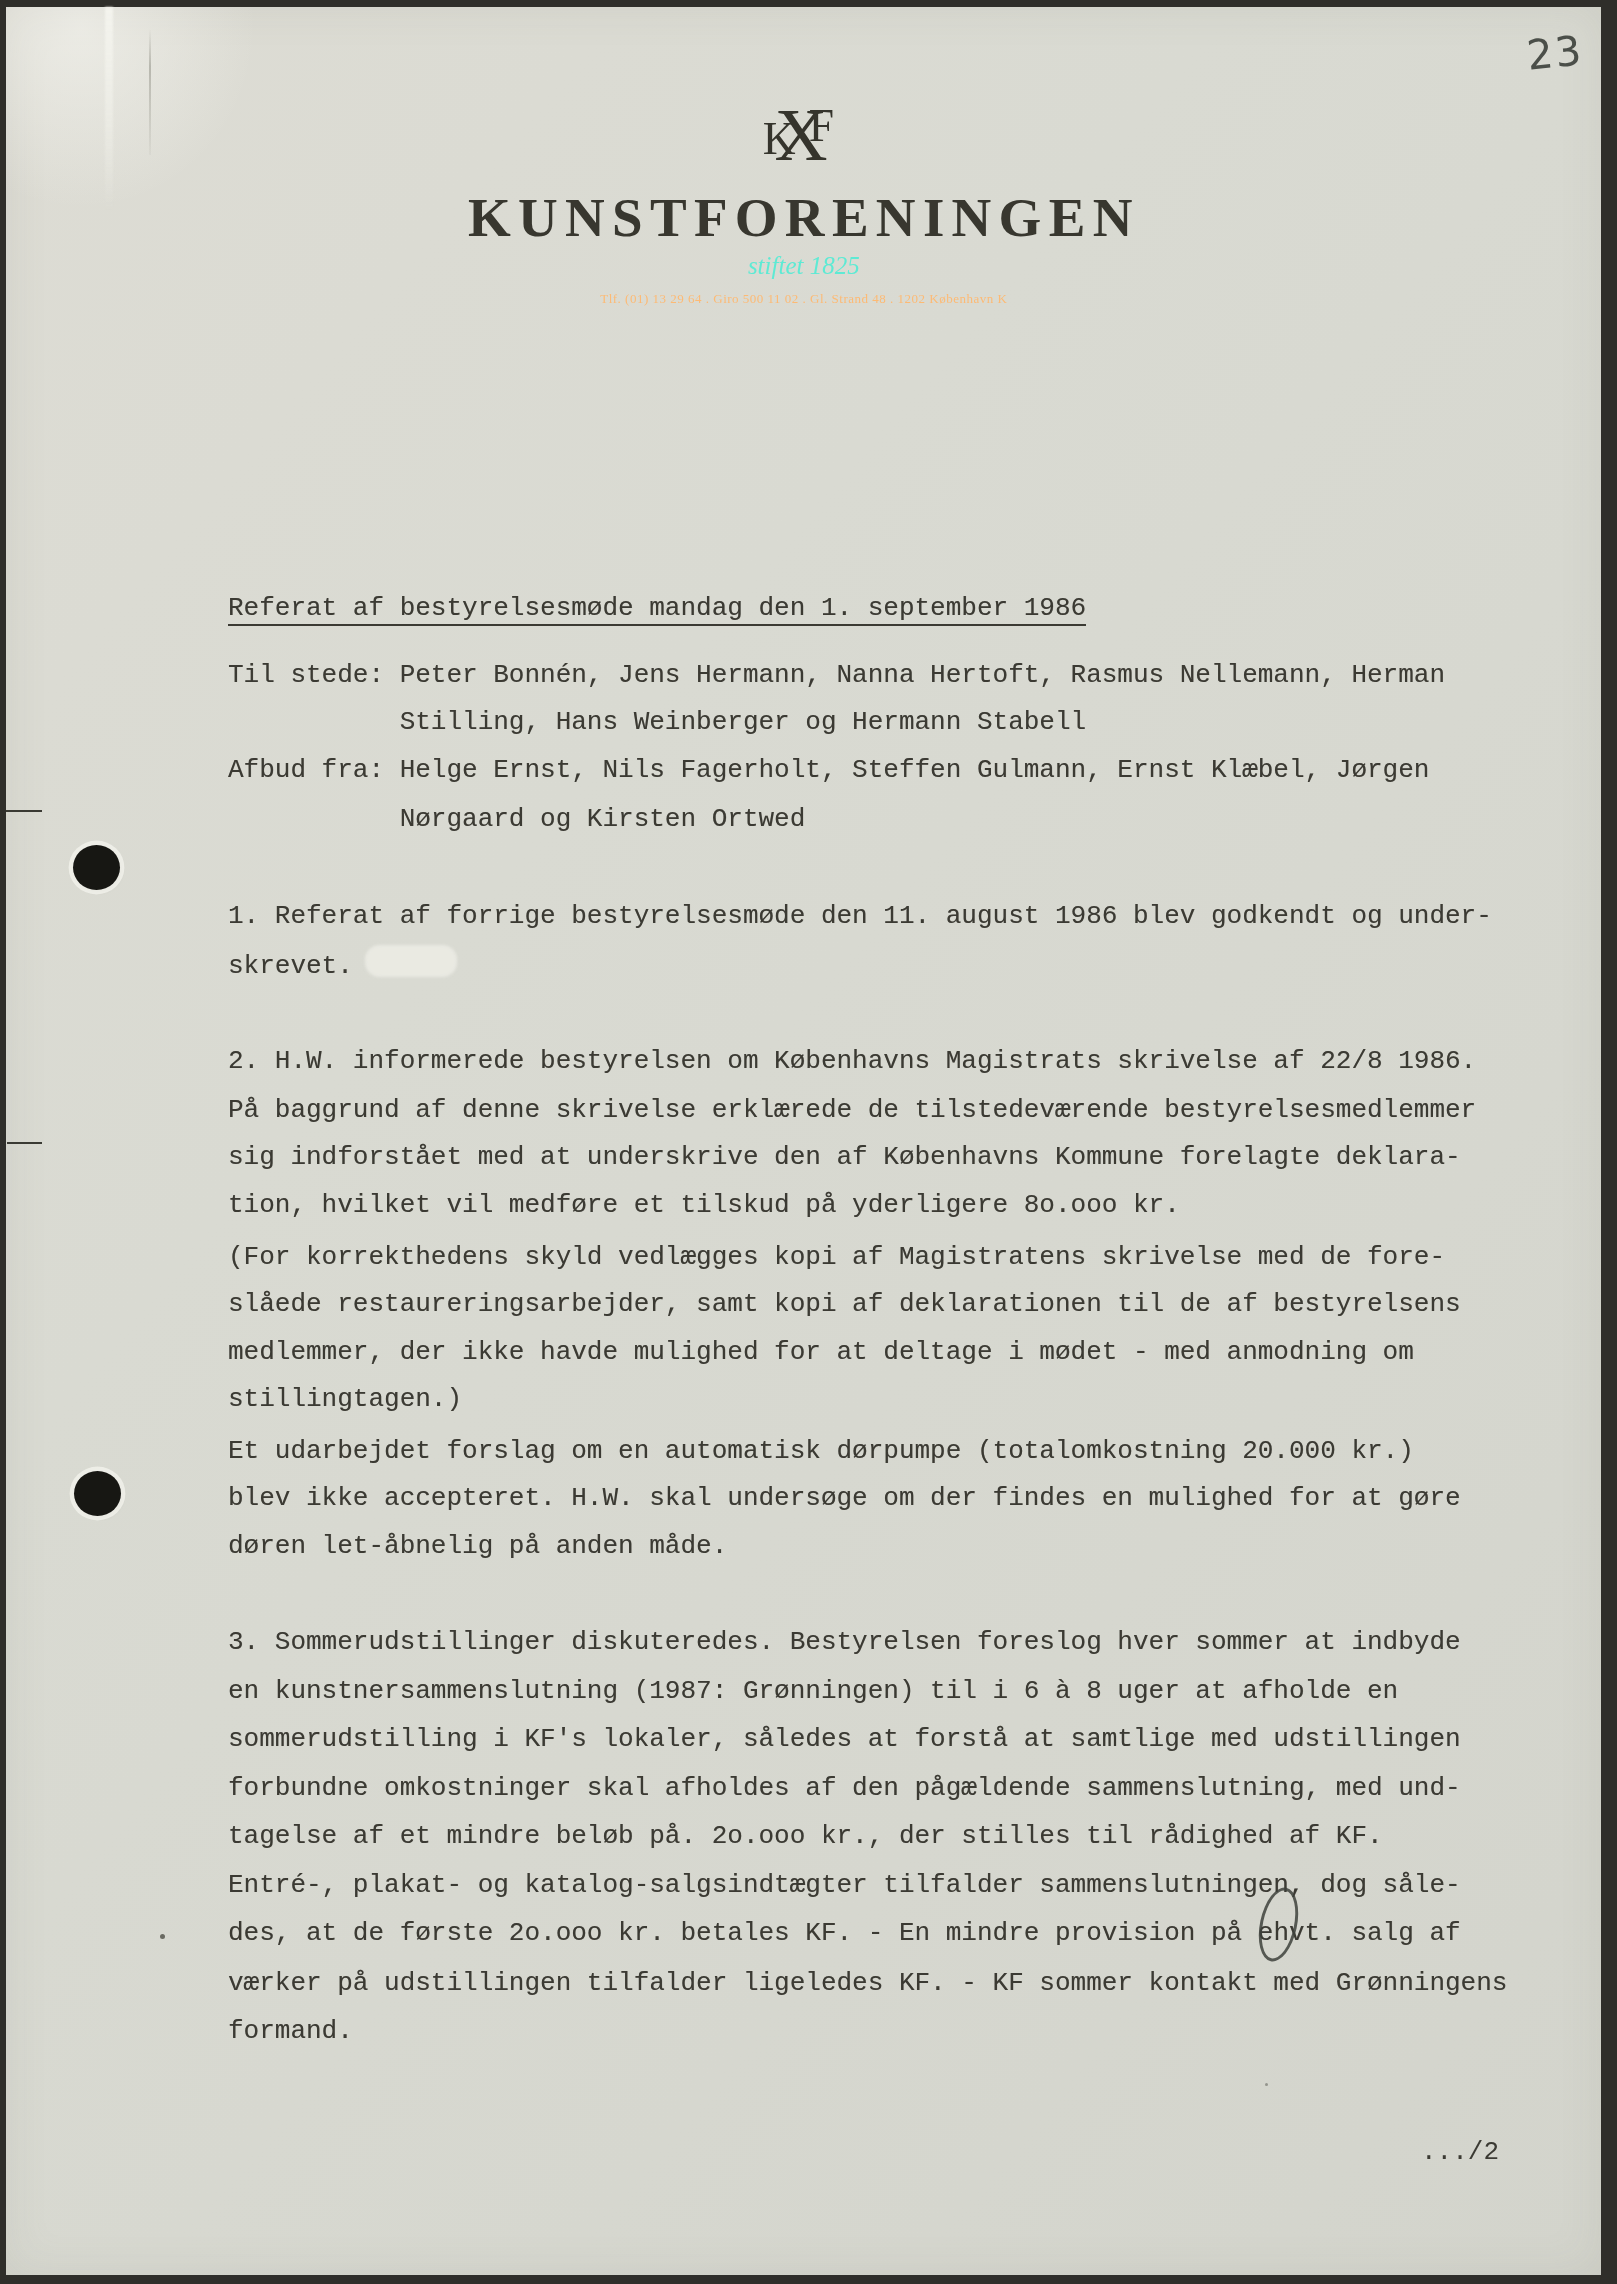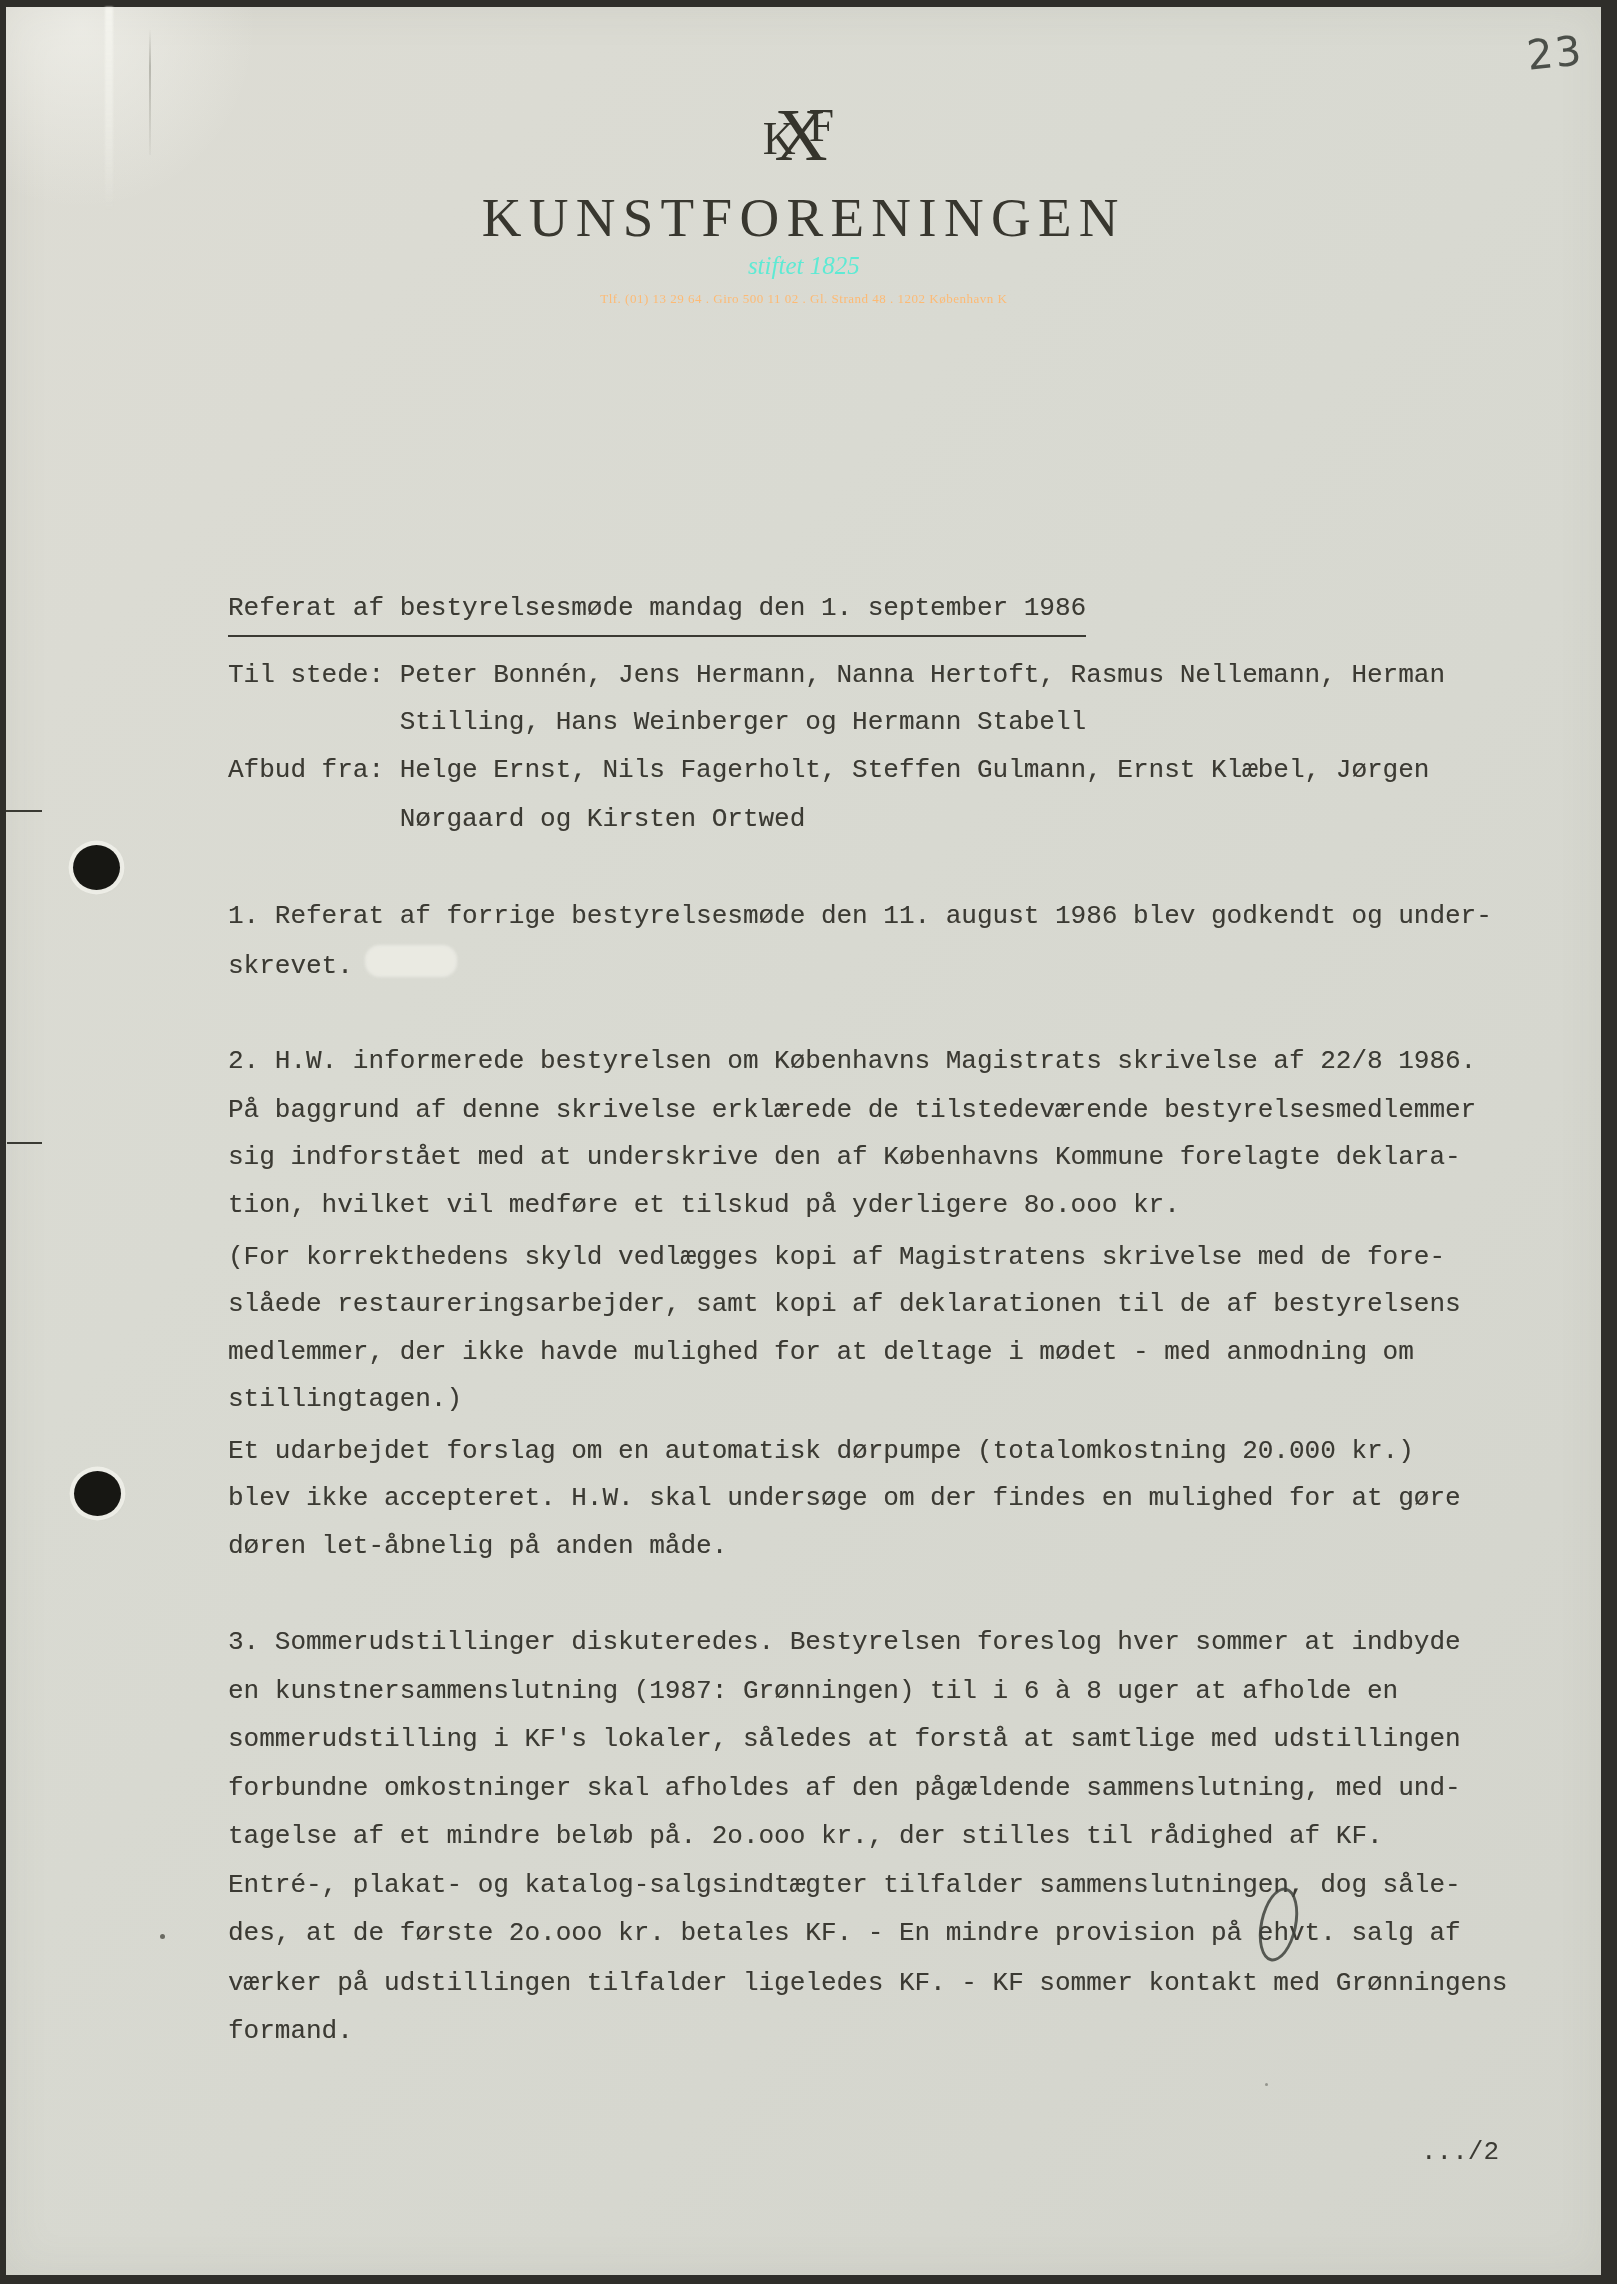--- a/index.html
+++ b/index.html
@@ -49,21 +49,21 @@
   .whiteout{
     position:absolute;left:365px;top:945px;width:92px;height:32px;border-radius:14.6px;
     background:rgba(236,236,229,0.85);filter:blur(1.5px);
   }
   
   .header{position:absolute;left:6.3px;top:0;width:1595px;text-align:center;color:#37362e;}
   .monogram{position:absolute;left:751px;top:102px;width:88px;height:69px;}
   .org-name{
     position:absolute;left:0;right:0;top:190px;
     font-family:"Liberation Serif","DejaVu Serif",serif;
-    font-size:55px;letter-spacing:7.3px;font-weight:400;color:#38372f;line-height:1;
+    font-size:55px;letter-spacing:7.3px;font-weight:700;color:#38372f;line-height:1;
   }
   .founded{
     position:absolute;left:0;right:0;top:253px;
     font-family:"Liberation Serif","DejaVu Serif",serif;font-style:italic;
     font-size:25px;color:#5eead4;line-height:1;
   }
   .contact{
     position:absolute;left:0;right:0;top:292px;
     font-family:"Liberation Serif","DejaVu Serif",serif;
     font-size:13px;letter-spacing:0.5px;color:#fdba74;line-height:1;
@@ -75,21 +75,21 @@
     font-size:41px;color:#4b4f49;transform:rotate(-6deg);
     letter-spacing:1.9px;line-height:1;
   }
   
   .tline{
     position:absolute;left:228px;white-space:pre;
     font-size:26px;line-height:48px;height:48px;color:#3b3a33;
     text-shadow:0.2px 0.2px 0.2px rgba(59,58,51,0.35);
   }
   .title-line{
-    border-bottom:2.4px solid #3b3a33;padding-bottom:12px;height:auto;line-height:35px;
+    border-bottom:2.4px solid #3b3a33;padding-bottom:1px;height:auto;line-height:35px;
   }
   
   .corr-word{position:relative;display:inline-block;}
   .corr-loop{
     position:absolute;left:1.9px;top:-22px;width:31px;height:69px;
     border:3.4px solid rgba(62,66,60,0.85);border-radius:50%;
     transform:rotate(12deg);
   }
   .pagination{
     position:absolute;left:1421px;top:2128px;white-space:pre;

